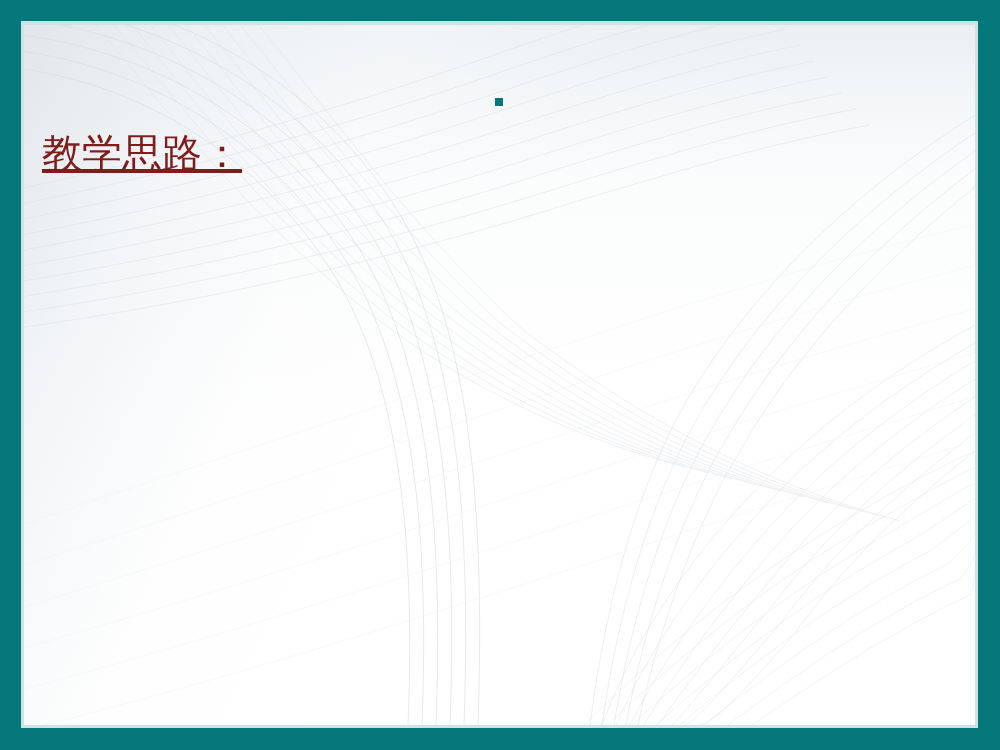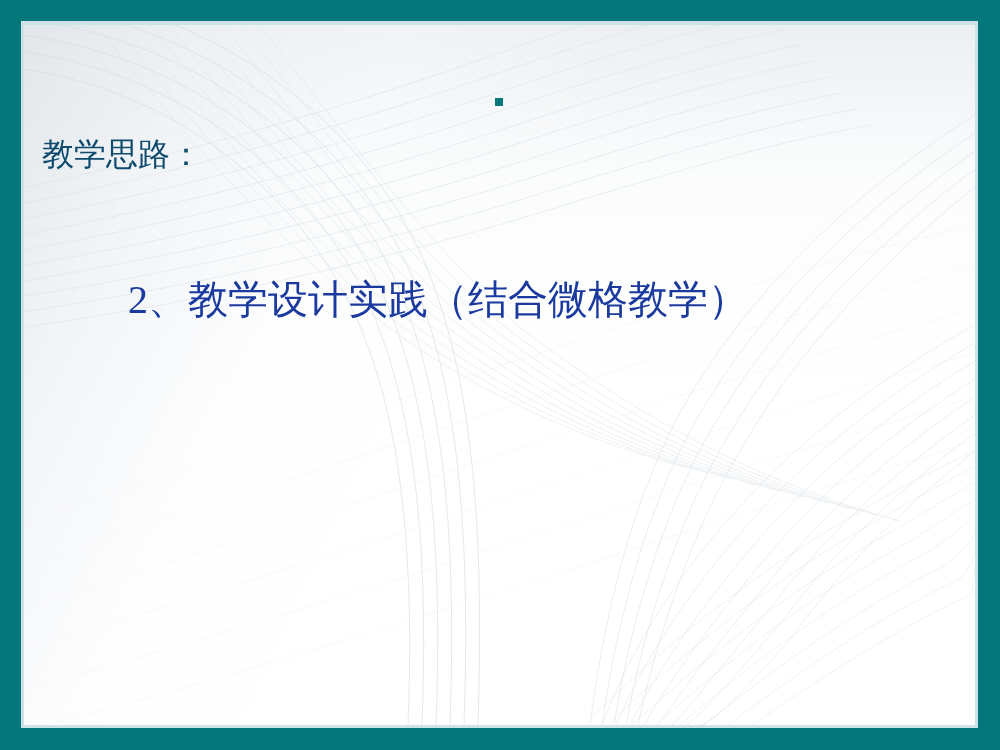--- a/index.html
+++ b/index.html
@@ -84,25 +84,26 @@
     top: 73px;            
     width: 8px;
     height: 8px;
     background: #07767A;
   }
 
   .heading {
     position: absolute;
     left: 18px;           
     top: 106px;           
-    font-size: 32px;
+    font-size: 40px;
     line-height: 46px;
-    color: #0c4a6e;
+    color: #7f1d1d;
     white-space: nowrap;
     letter-spacing: 0px;
+    text-decoration: underline;
   }
 
   .bullet-line {
     position: absolute;
     color: #1B3AA0;
     font-size: 40px;
     line-height: 46px;
     white-space: nowrap;
   }
   .bullet-line.l1 { left: 102px; top: 189px; }   
@@ -214,19 +215,16 @@
       </svg>
     </div>
 
     <div class="content">
 
       <div class="square-bullet"></div>
 
       <div class="heading">教学思路：</div>
 
 
-      <div class="bullet-line l2">
-        <span class="num">2</span><span>、</span><span>教学设计实践（结合微格教学）</span>
-      </div>
 
     </div>
   </div>
 </div>
 
 </body></html>

